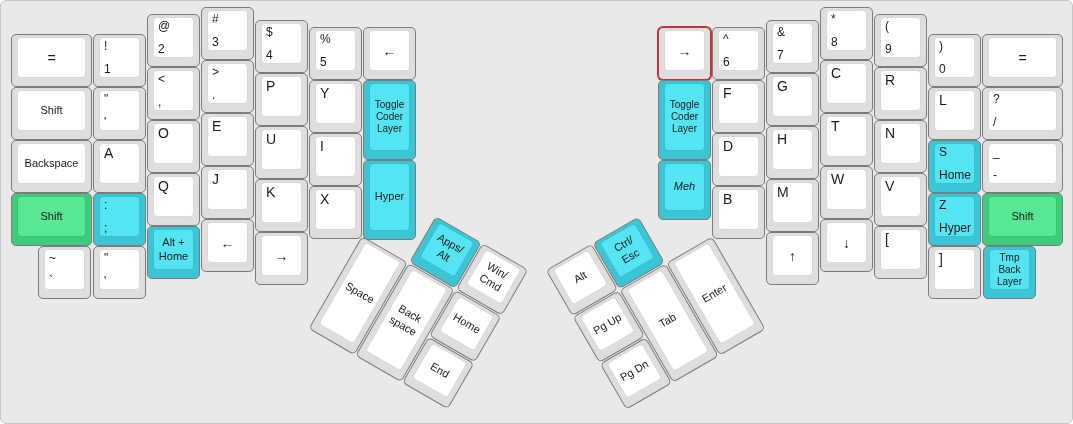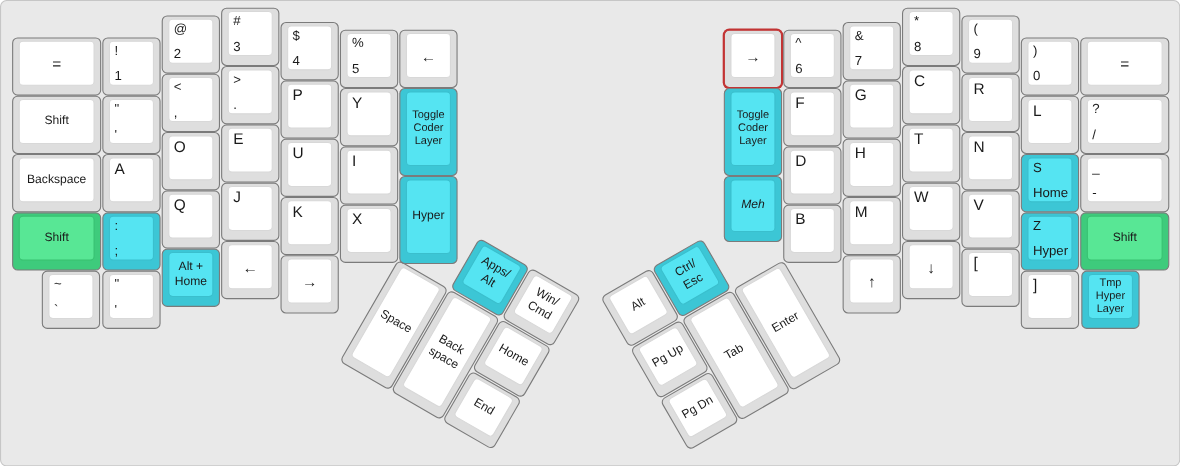--- a/index.html
+++ b/index.html
@@ -389,18 +389,18 @@
       </div>
       <div class="key c-white" style="left: 873px; top: 225px; width: 53px; height: 53px;">
         <div class="cap topalign"><span class="lg fs14">[</span></div>
       </div>
       <div class="key c-white" style="left: 927px; top: 245px; width: 53px; height: 53px;">
         <div class="cap topalign"><span class="lg fs14">]</span></div>
       </div>
       <div class="key c-cyan" style="left: 982px; top: 245px; width: 53px; height: 53px;">
         <div class="cap centeralign">
           <span class="lg fs10">Tmp
-Hyper
+Back
 Layer</span>
         </div>
       </div>
     </div>
 </div>
 
 </body></html>

